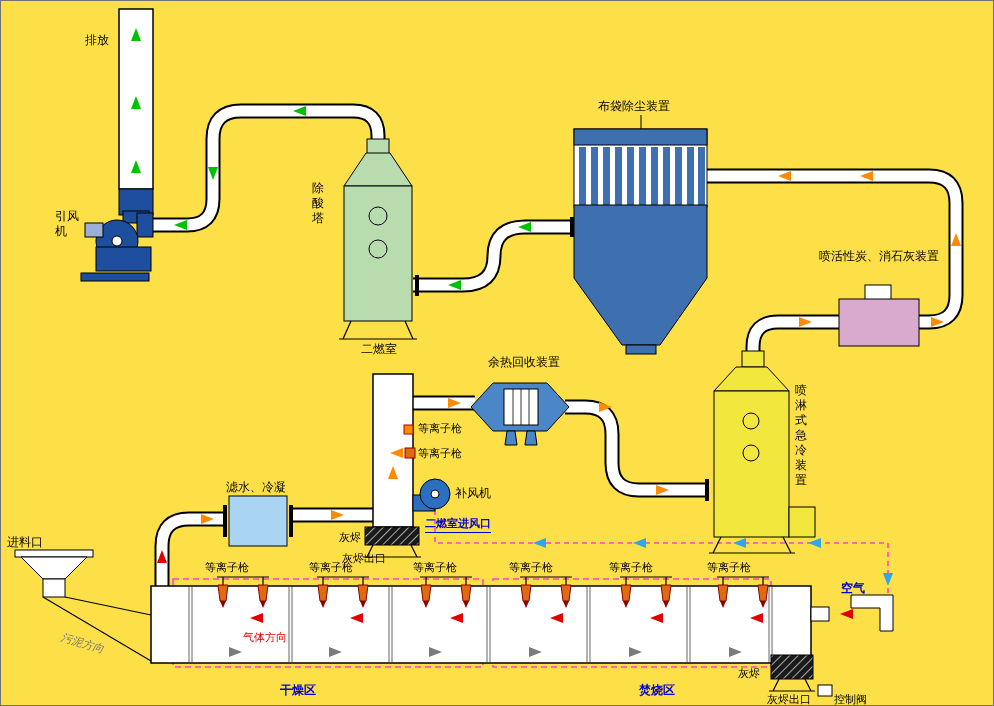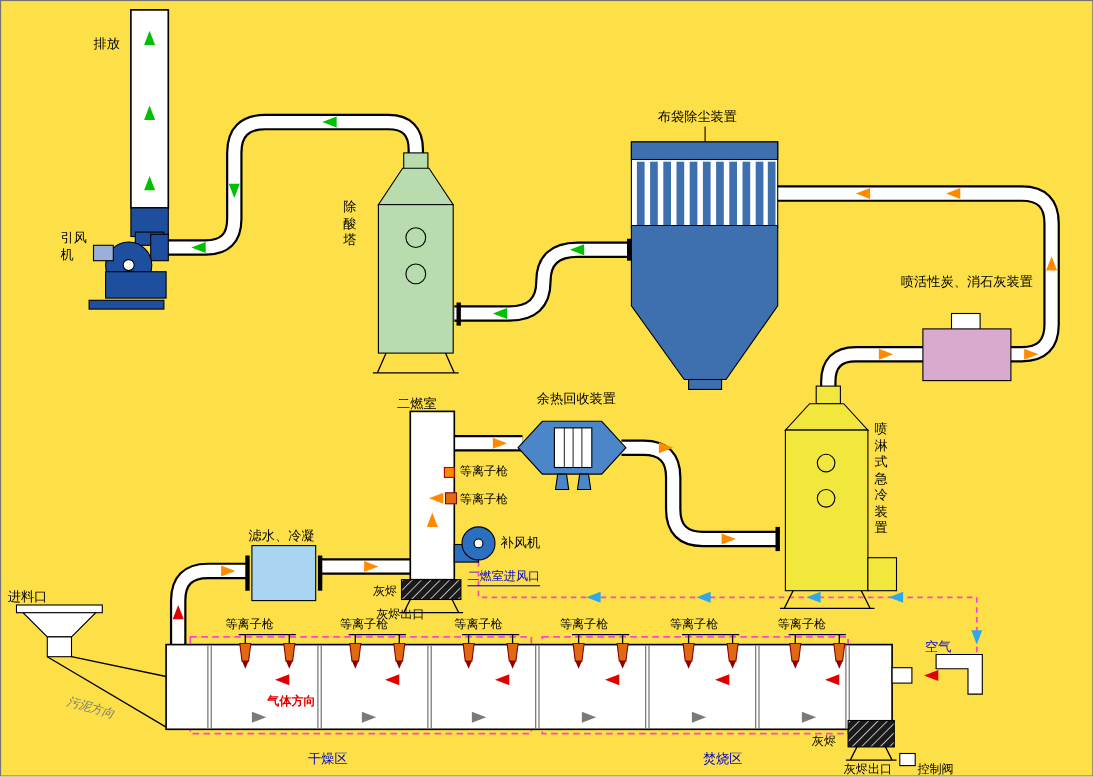--- a/index.html
+++ b/index.html
@@ -7,22 +7,22 @@
     position:relative;width:994px;height:706px;background:#fde047;
     font-family:"DejaVu Sans","Liberation Sans",sans-serif;
     border:1px solid #737373;box-sizing:border-box;overflow:hidden;
   }
   .stage svg{position:absolute;left:0;top:0;}
   .lbl{
     position:absolute;font-size:12px;color:#000;line-height:1.25;
     white-space:pre-line;z-index:5;
   }
   .sm{font-size:11px;}
-  .blue{color:#0000cc;}
-  .red{color:#e00000;font-weight:bold;}
+  .blue{color:#0000cc;font-weight:bold;}
+  .red{color:#e00000;}
   .gray{color:#777;font-style:italic;}
   .underl{border-bottom:1px solid #0000cc;padding-bottom:1px;}
   .rot{transform:rotate(16deg);transform-origin:left top;}
   
   .po{fill:none;stroke:#000;stroke-width:15;stroke-linejoin:round;stroke-linecap:butt;}
   .pi{fill:none;stroke:#fff;stroke-width:11;stroke-linejoin:round;stroke-linecap:butt;}
   .flange{stroke:#000;stroke-width:4;}
   .dash{stroke:#ff44cc;stroke-width:1.6;stroke-dasharray:5 4;fill:none;}
   .dashbox{stroke:#ff44cc;stroke-width:1.6;stroke-dasharray:6 4;fill:none;}
   .thin{stroke:#000;stroke-width:1.2;fill:none;}
@@ -328,21 +328,21 @@
 <div class="lbl" style="left:597px;top:98px">布袋除尘装置</div>
 <div class="lbl" style="left:818px;top:248px">喷活性炭、消石灰装置</div>
 <div class="lbl" style="left:794px;top:382px">喷
 淋
 式
 急
 冷
 装
 置</div>
 <div class="lbl" style="left:487px;top:354px">余热回收装置</div>
-<div class="lbl" style="left:360px;top:359px">二燃室</div>
+<div class="lbl" style="left:360px;top:341px">二燃室</div>
 <div class="lbl sm" style="left:417px;top:421px">等离子枪</div>
 <div class="lbl sm" style="left:417px;top:446px">等离子枪</div>
 <div class="lbl" style="left:454px;top:485px">补风机</div>
 <div class="lbl sm blue underl" style="left:424px;top:516px">二燃室进风口</div>
 <div class="lbl" style="left:225px;top:479px">滤水、冷凝</div>
 <div class="lbl sm" style="left:338px;top:530px">灰烬</div>
 <div class="lbl sm" style="left:341px;top:551px">灰烬出口</div>
 <div class="lbl" style="left:6px;top:534px">进料口</div>
 <div class="lbl sm gray rot" style="left:62px;top:630px">污泥方向</div>
 <div class="lbl sm red" style="left:242px;top:630px">气体方向</div>

